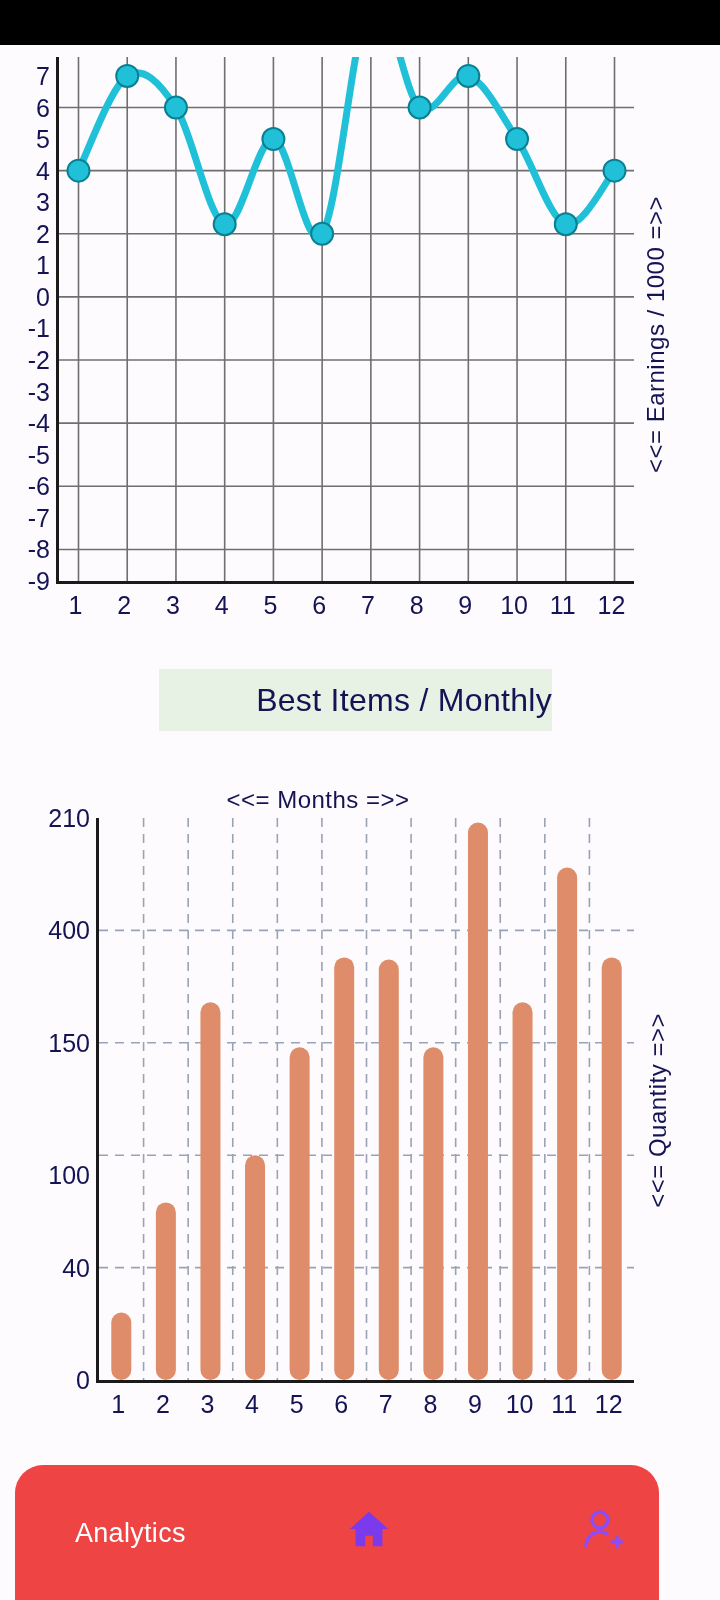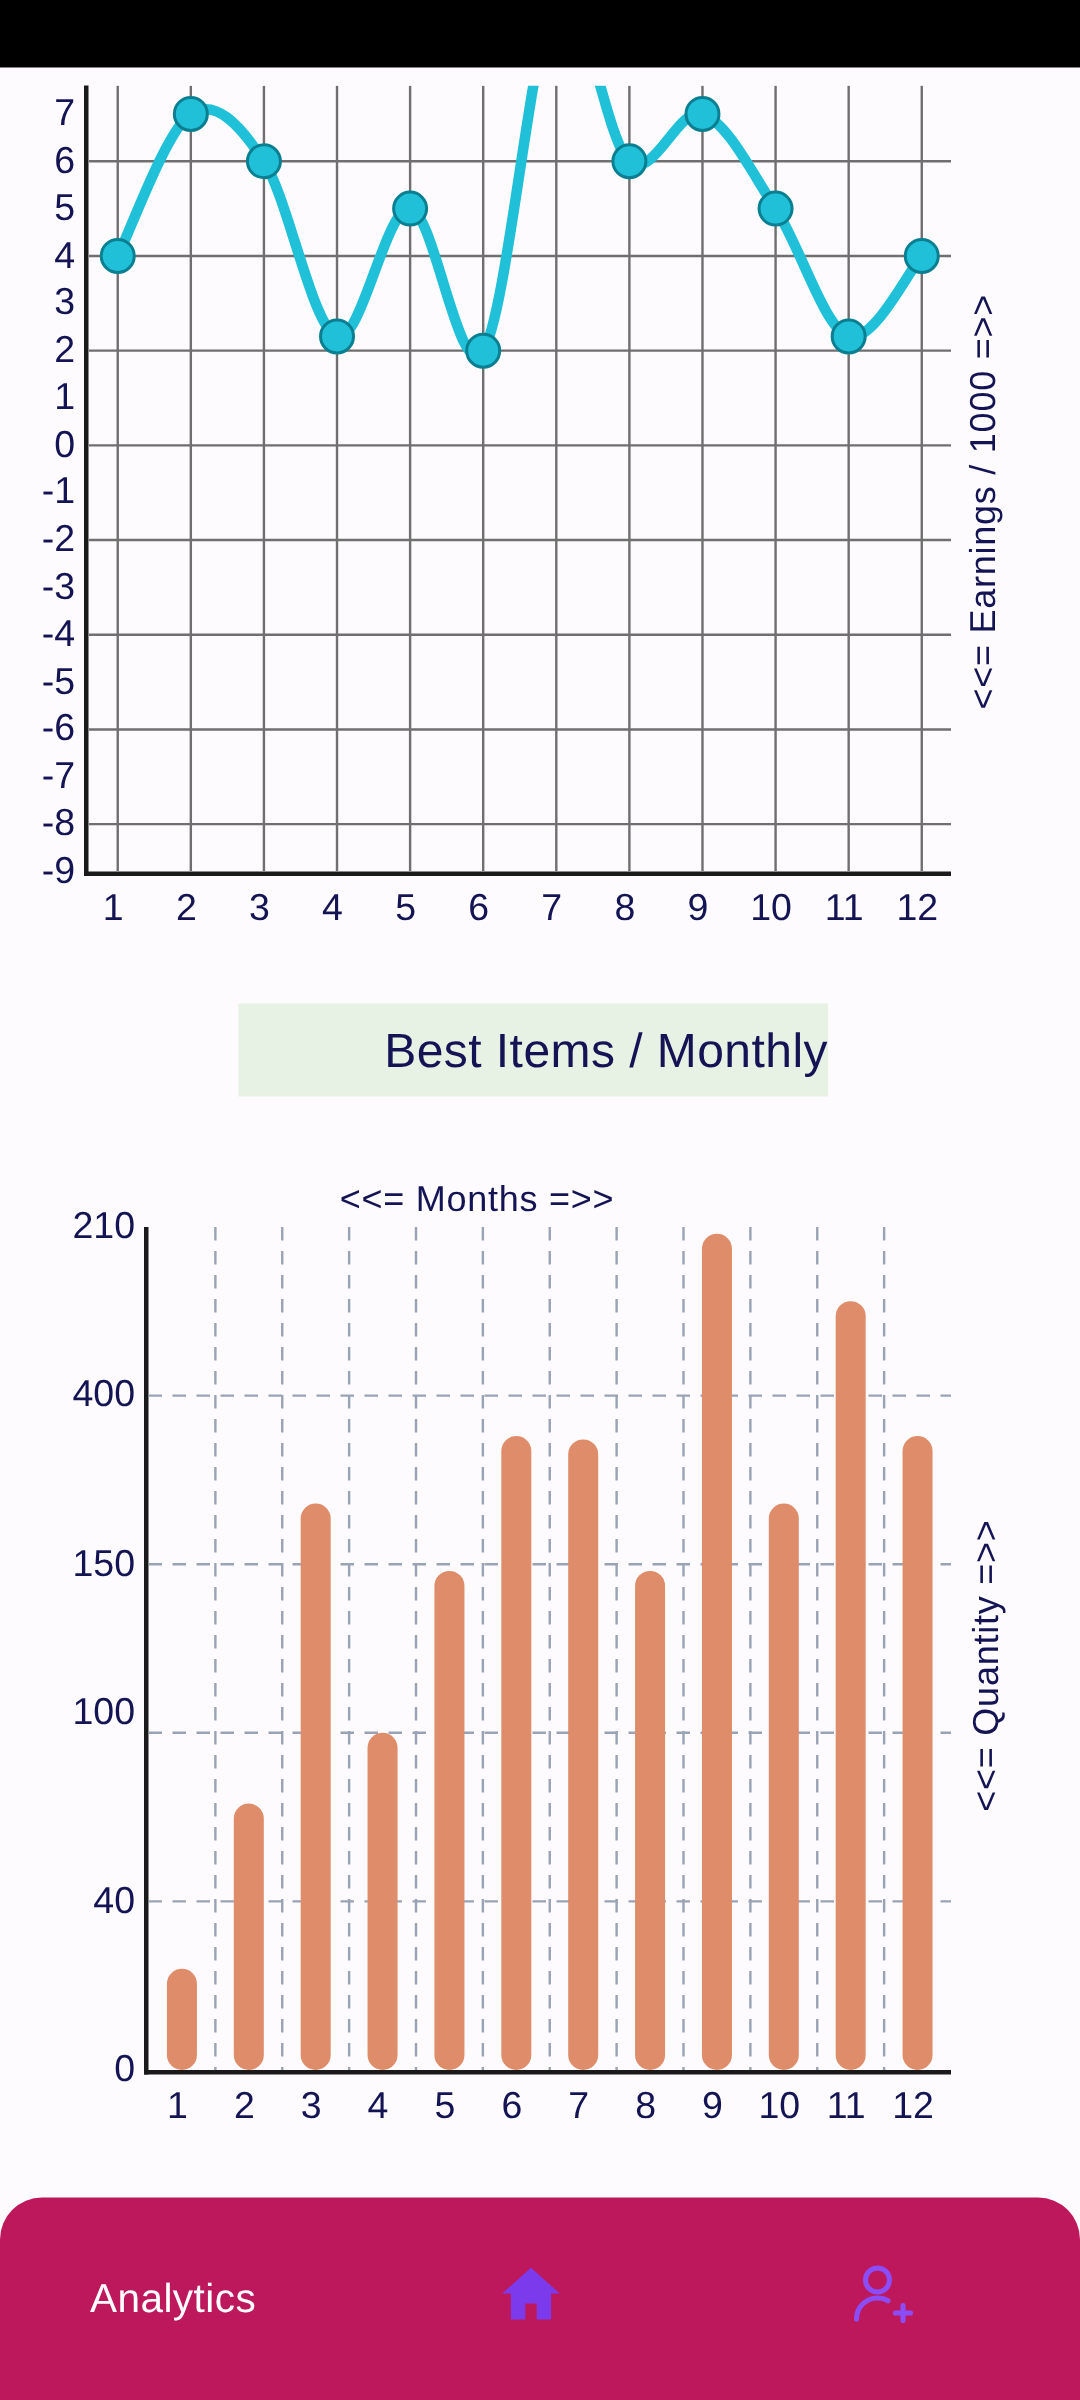--- a/index.html
+++ b/index.html
@@ -185,25 +185,25 @@
     writing-mode: vertical-rl;
     transform: rotate(180deg);
     font-size: 24px;
     color: #141455;
     white-space: nowrap;
     letter-spacing: 0.5px;
   }
   
   .bottom-nav {
     position: absolute;
-    left: 0;
+    left: 15px;
     bottom: 0;
-    width: 720px;
+    width: 644px;
     height: 135px;
-    background: #be185d;
+    background: #ef4444;
     border-radius: 28px 28px 0 0;
     display: flex;
     align-items: center;
   }
   .nav-label {
     position: absolute;
     left: 60px;
     top: 50%;
     transform: translateY(-50%);
     color: #ffffff;
@@ -322,21 +322,21 @@
   <div class="section-title">
     <span>Best Items / Monthly</span>
   </div>
 
   <div class="bar-chart-wrap">
     <div class="bc-top-title">&lt;&lt;= Months =&gt;&gt;</div>
     <div class="bc-ylabels">
         <div style="top: 0px;">210</div>
         <div style="top: 112.4px;">400</div>
         <div style="top: 224.8px; margin-left: 43px;">150</div>
-        <div style="top: 324px;">100</div>
+        <div style="top: 357px;">100</div>
         <div style="top: 449.6px;">40</div>
         <div style="top: 562px;">0</div>
       </div>
     <div class="bc-plot">
       <svg class="bc-svg" width="535" height="562" viewBox="0 0 535 562">
         <g>
             <line x1="44.583333333333336" y1="0" x2="44.583333333333336" y2="562" stroke="#9aa3b5" stroke-width="1.6" stroke-dasharray="9 7"></line>
             <line x1="89.16666666666667" y1="0" x2="89.16666666666667" y2="562" stroke="#9aa3b5" stroke-width="1.6" stroke-dasharray="9 7"></line>
             <line x1="133.75" y1="0" x2="133.75" y2="562" stroke="#9aa3b5" stroke-width="1.6" stroke-dasharray="9 7"></line>
             <line x1="178.33333333333334" y1="0" x2="178.33333333333334" y2="562" stroke="#9aa3b5" stroke-width="1.6" stroke-dasharray="9 7"></line>

